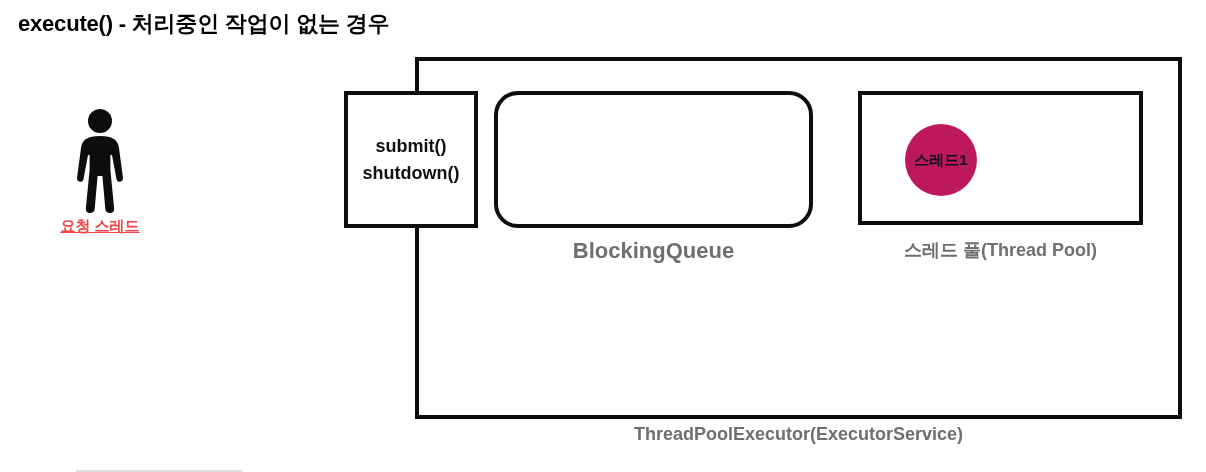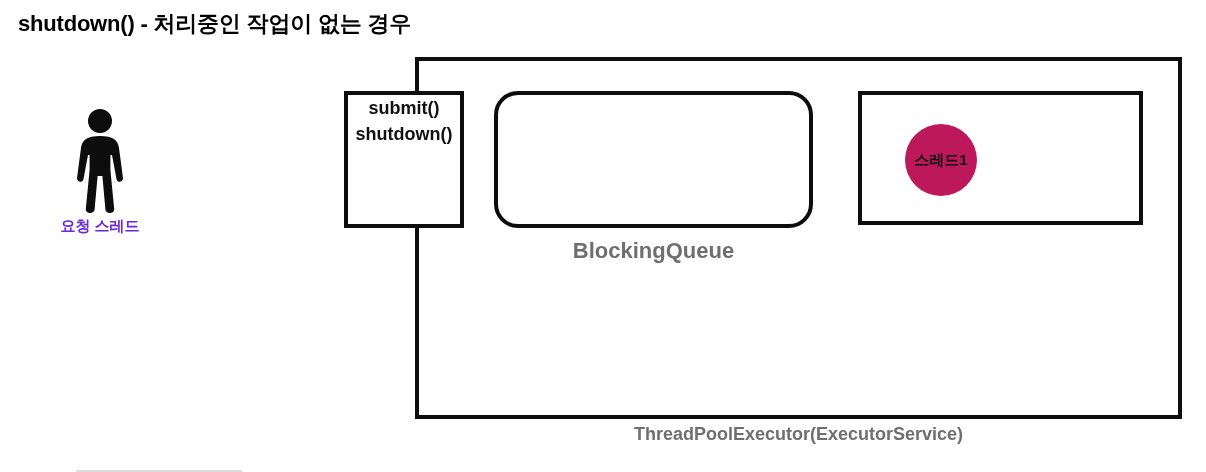--- a/index.html
+++ b/index.html
@@ -42,23 +42,24 @@
   .actor-icon {
     display: block;
     margin: 0 auto;
     width: 56px;
     height: 108px;
   }
   .actor-label {
     display: block;
     font-size: 15px;
     font-weight: bold;
-    color: #6d28d9;
+    color: #ef4444;
     line-height: 1.32;
     white-space: nowrap;
+    text-decoration: underline;
   }
   .actor-label.state {
     letter-spacing: 0px;
   }
 
   
   .executor-box {
     position: absolute;
     left: 415px;
     top: 57px;
@@ -78,29 +79,29 @@
     font-weight: bold;
     color: #6f6f6f;
     white-space: nowrap;
   }
 
   
   .submit-box {
     position: absolute;
     left: 344px;
     top: 91px;
-    width: 120px;
+    width: 134px;
     height: 137px;
     border: 4px solid #0d0d0d;
     background: #ffffff;
     box-sizing: border-box;
     display: flex;
     flex-direction: column;
     align-items: center;
-    justify-content: flex-start;
+    justify-content: center;
     z-index: 3;
   }
   .submit-line {
     font-size: 18px;
     font-weight: bold;
     color: #111111;
     line-height: 1.45;
     white-space: nowrap;
   }
 
@@ -177,21 +178,21 @@
     width: 166px;
     height: 2px;
     background: #dcdcdc;
   }
 </style>
 </head>
 <body>
 
 <div id="canvas">
 
-  <div class="title">shutdown() - 처리중인 작업이 없는 경우</div>
+  <div class="title">execute() - 처리중인 작업이 없는 경우</div>
 
   <div class="actor-group">
     <svg class="actor-icon" viewBox="0 0 56 108" aria-hidden="true">
       <circle cx="28" cy="13" r="12" fill="#0d0d0d"></circle>
       <path d="M28 28 C15 28 10 32 9 40 L5 70 C4.6 74 10.4 75.5 11.4 71.4 L16 47 L17.6 47 L17.6 62 L13.8 101 C13.4 106 22.2 106.4 22.6 101.6 L25.6 68 L30.4 68 L33.4 101.6 C33.8 106.4 42.6 106 42.2 101 L38.4 62 L38.4 47 L40 47 L44.6 71.4 C45.6 75.5 51.4 74 51 70 L47 40 C46 32 41 28 28 28 Z" fill="#0d0d0d"></path>
     </svg>
     <span class="actor-label">요청 스레드</span>
   </div>
 
   <div class="executor-box"></div>
@@ -199,18 +200,19 @@
   <div class="submit-box">
     <span class="submit-line">submit()</span>
     <span class="submit-line">shutdown()</span>
   </div>
 
   <div class="queue-box"></div>
   <div class="queue-caption">BlockingQueue</div>
 
   <div class="pool-box"></div>
   <div class="thread-circle t1" style="background: #be185d;">스레드1</div>
+  <div class="pool-caption">스레드 풀(Thread Pool)</div>
 
   <div class="executor-caption">ThreadPoolExecutor(ExecutorService)</div>
 
   <div class="bottom-fragment"></div>
 
 </div>
 
 </body></html>

